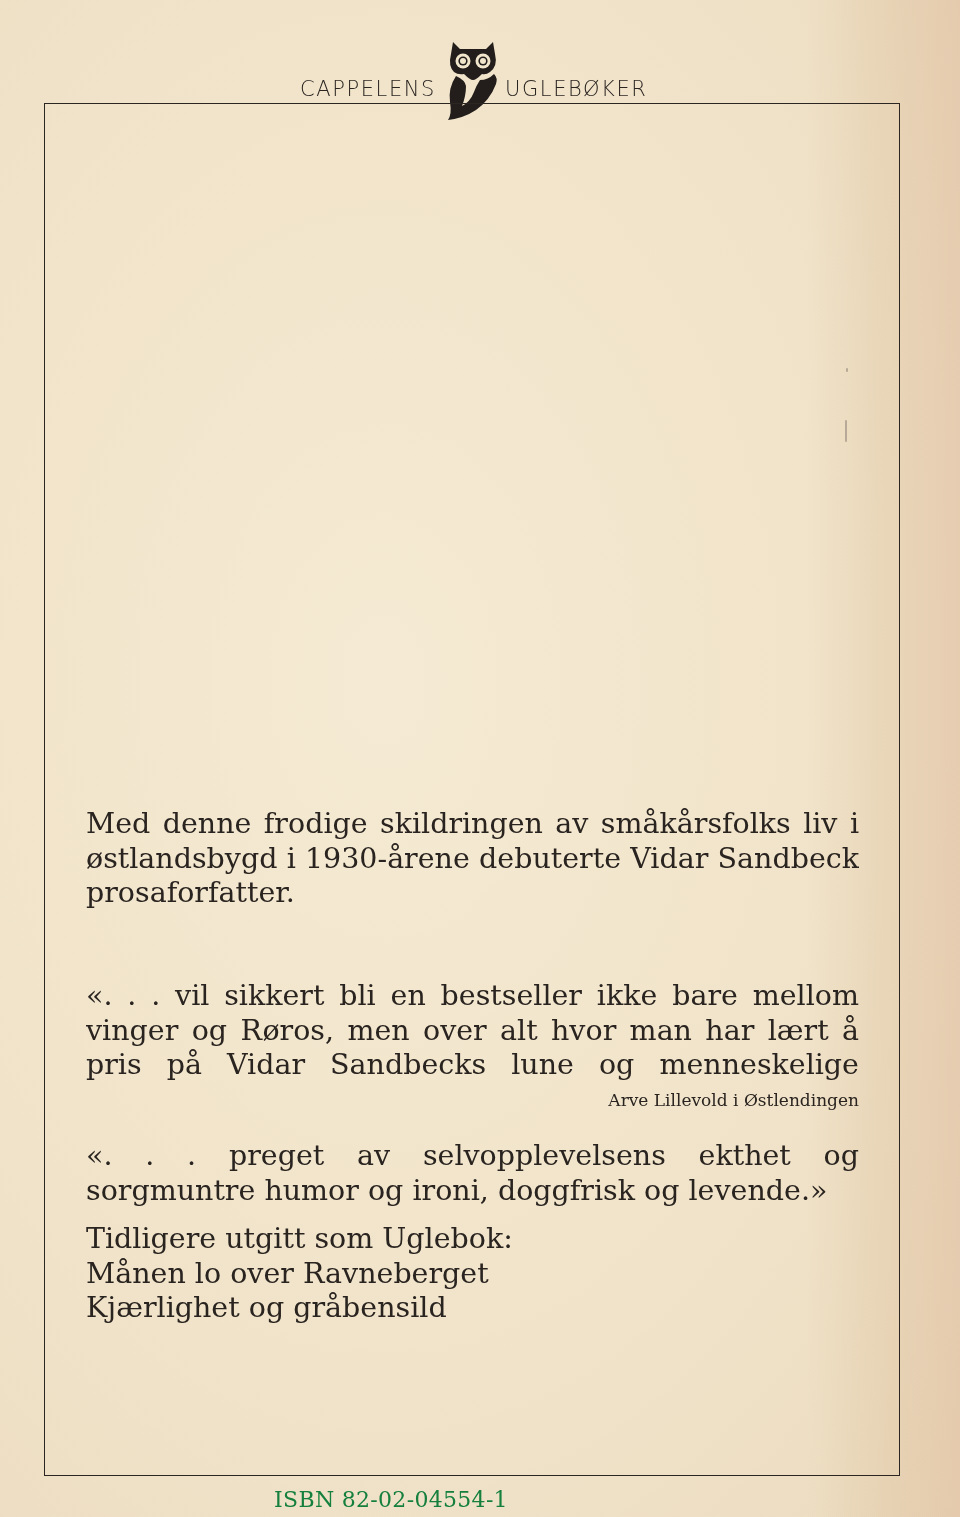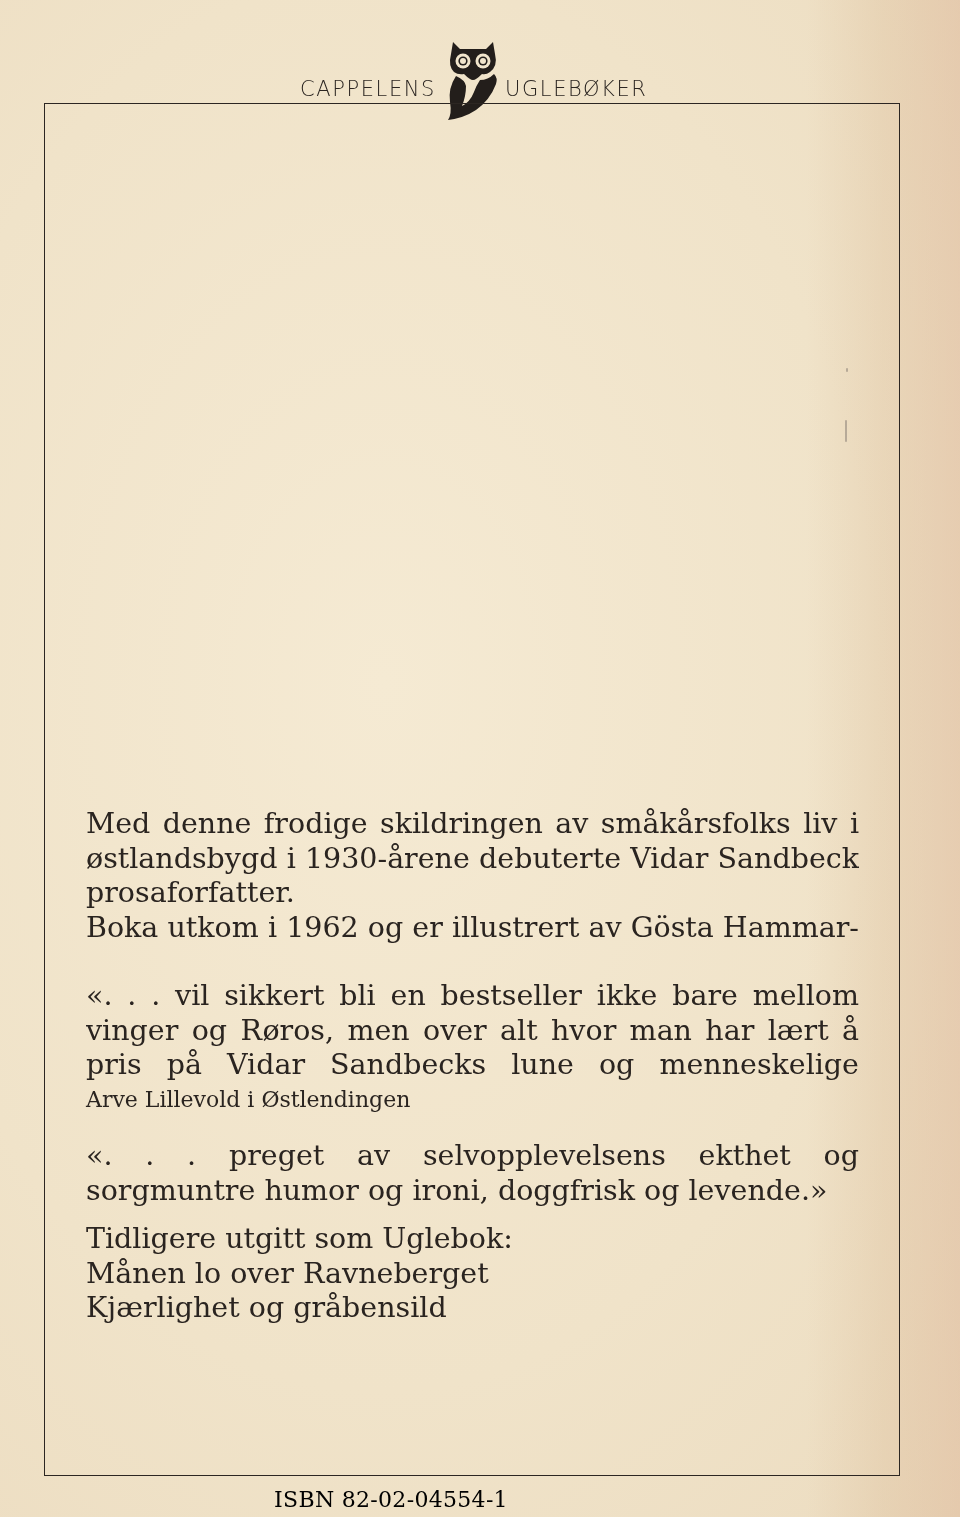--- a/index.html
+++ b/index.html
@@ -68,35 +68,35 @@
       color: #2a2420;
     }
     .j {
       text-align: justify;
       text-align-last: justify;
       white-space: normal;
       overflow: hidden;
     }
     .attr {
       display: block;
-      text-align: left;
-      font-size: 22px;
+      text-align: right;
+      font-size: 17px;
       line-height: 34px;
       height: 34px;
       color: #2a2420;
     }
     .isbn {
       position: absolute;
       top: 1486px;
       left: 0;
       width: 782px;
       text-align: center;
       font-size: 22px;
       line-height: 28px;
-      color: #000000;
+      color: #15803d;
       letter-spacing: 0.3px;
     }
     .speck {
       position: absolute;
       background: #8a8076;
       border-radius: 1px;
       opacity: 0.55;
     }
   </style>
 </head>
@@ -119,21 +119,20 @@
   </svg>
   <span class="brand-right">UGLEBØKER</span>
 </div>
 
 <div class="frame"></div>
 
 <div class="content" style="top:807px;">
   <span class="line j">Med denne frodige skildringen av småkårsfolks liv i en</span>
   <span class="line j">østlandsbygd i 1930-årene debuterte Vidar Sandbeck som</span>
   <span class="line">prosaforfatter.</span>
-  <span class="line j">Boka utkom i 1962 og er illustrert av Gösta Hammar-</span>
 </div>
 
 <div class="content" style="top:979px;">
   <span class="line j">«. . . vil sikkert bli en bestseller ikke bare mellom Kongs-</span>
   <span class="line j">vinger og Røros, men over alt hvor man har lært å sette</span>
   <span class="line j">pris på Vidar Sandbecks lune og menneskelige humor.»</span>
   <span class="attr">Arve Lillevold i Østlendingen</span>
 </div>
 
 <div class="content" style="top:1139px;">

